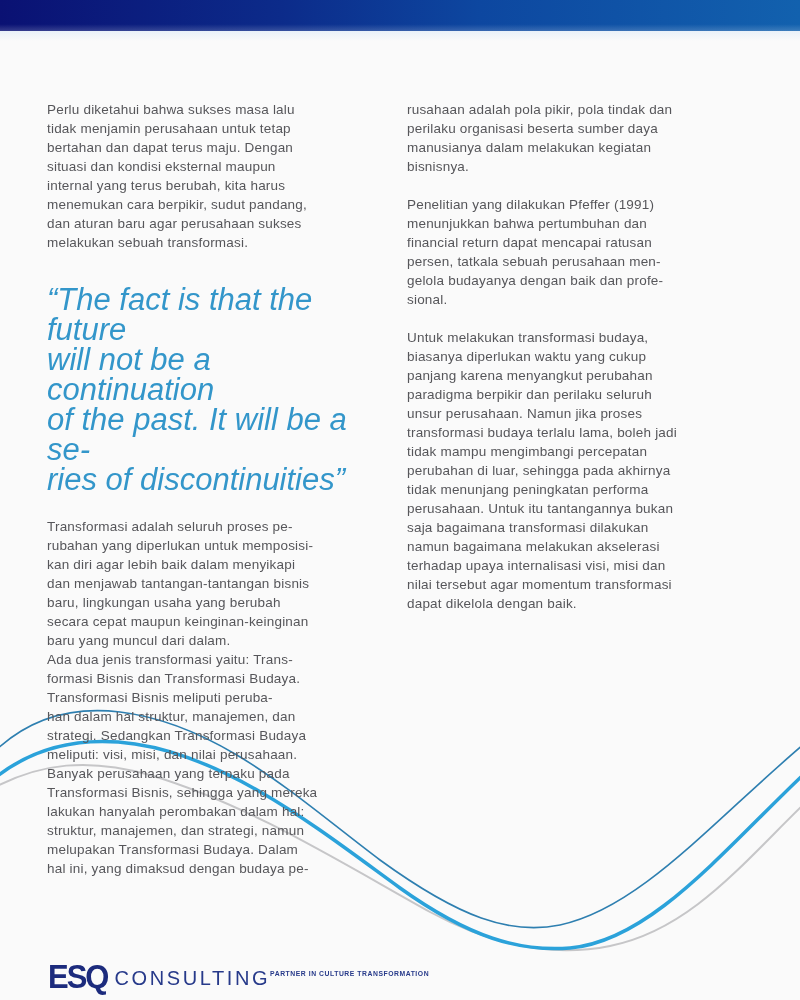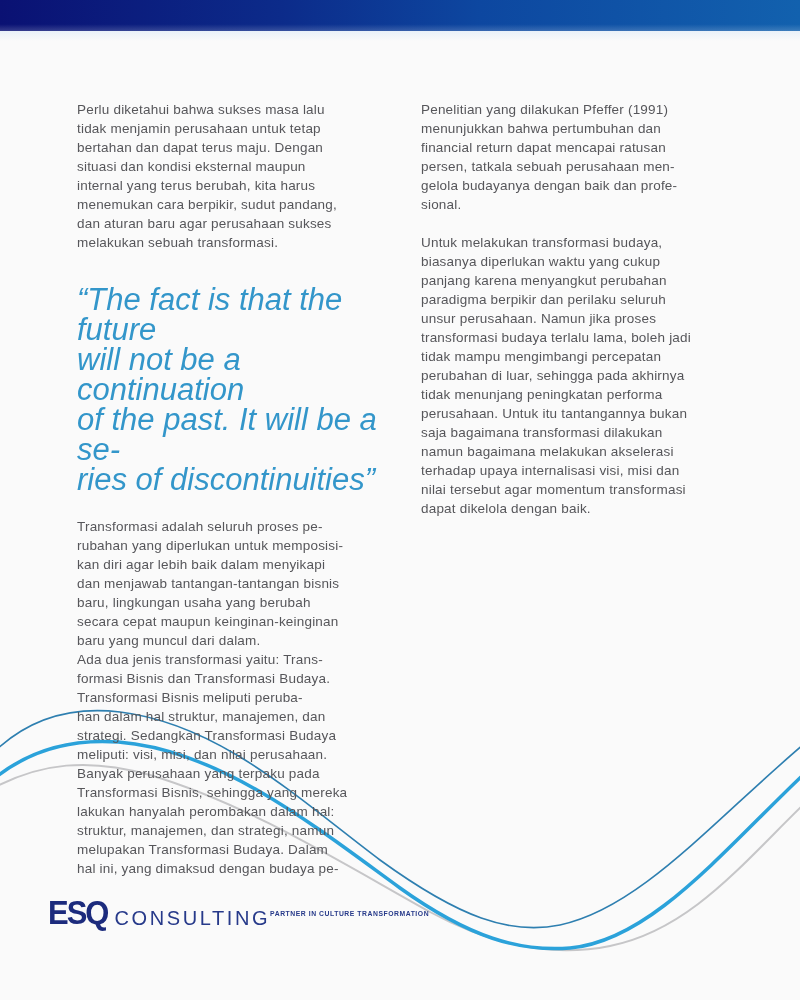--- a/index.html
+++ b/index.html
@@ -30,23 +30,22 @@
     position: absolute; top: 0; left: 0;
     width: 800px; height: 1000px;
     pointer-events: none;
     z-index: 1;
   }
 
   
   .content {
     position: absolute; top: 100px; left: 47px;
     width: 706px;
-    display: flex; gap: 12px;
+    display: flex; gap: 28px;
     z-index: 2;
-    justify-content: flex-end;
   }
   .col { width: 332px; }
   .para {
     margin: 0 0 19px 0;
     font-size: 13.5px;
     line-height: 19px;
     letter-spacing: 0.2px;
     color: #56565a;
     white-space: pre-line;
   }
@@ -55,22 +54,22 @@
     margin: 33px 0 22px 0;
     font-size: 31px;
     line-height: 30px;
     font-style: italic;
     color: #3396ca;
     white-space: pre-line;
   }
 
   
   .logo {
-    position: absolute; left: 48px; top: 898px;
-    display: flex; align-items: flex-end;
+    position: absolute; left: 48px; top: 962px;
+    display: flex; align-items: center;
     z-index: 3;
   }
   .logo-esq {
     font-size: 31px; line-height: 30px;
     font-weight: 800;
     letter-spacing: -2px;
     color: #1c2b7d;
     transform: scaleY(1.08);
     margin-right: 7px;
   }
@@ -128,20 +127,24 @@
 strategi. Sedangkan Transformasi Budaya
 meliputi: visi, misi, dan nilai perusahaan.
 Banyak perusahaan yang terpaku pada
 Transformasi Bisnis, sehingga yang mereka
 lakukan hanyalah perombakan dalam hal:
 struktur, manajemen, dan strategi, namun
 melupakan  Transformasi Budaya. Dalam
 hal ini, yang dimaksud dengan budaya pe-</p>
   </div>
   <div class="col">
+    <p class="para">rusahaan adalah pola pikir, pola tindak dan
+perilaku organisasi beserta sumber daya
+manusianya dalam melakukan kegiatan
+bisnisnya.</p>
     <p class="para">Penelitian yang dilakukan Pfeffer (1991)
 menunjukkan bahwa pertumbuhan dan
 financial return dapat mencapai ratusan
 persen, tatkala sebuah perusahaan men-
 gelola budayanya dengan baik dan profe-
 sional.</p>
     <p class="para">Untuk melakukan transformasi budaya,
 biasanya diperlukan waktu yang cukup
 panjang karena menyangkut perubahan
 paradigma berpikir dan perilaku seluruh

